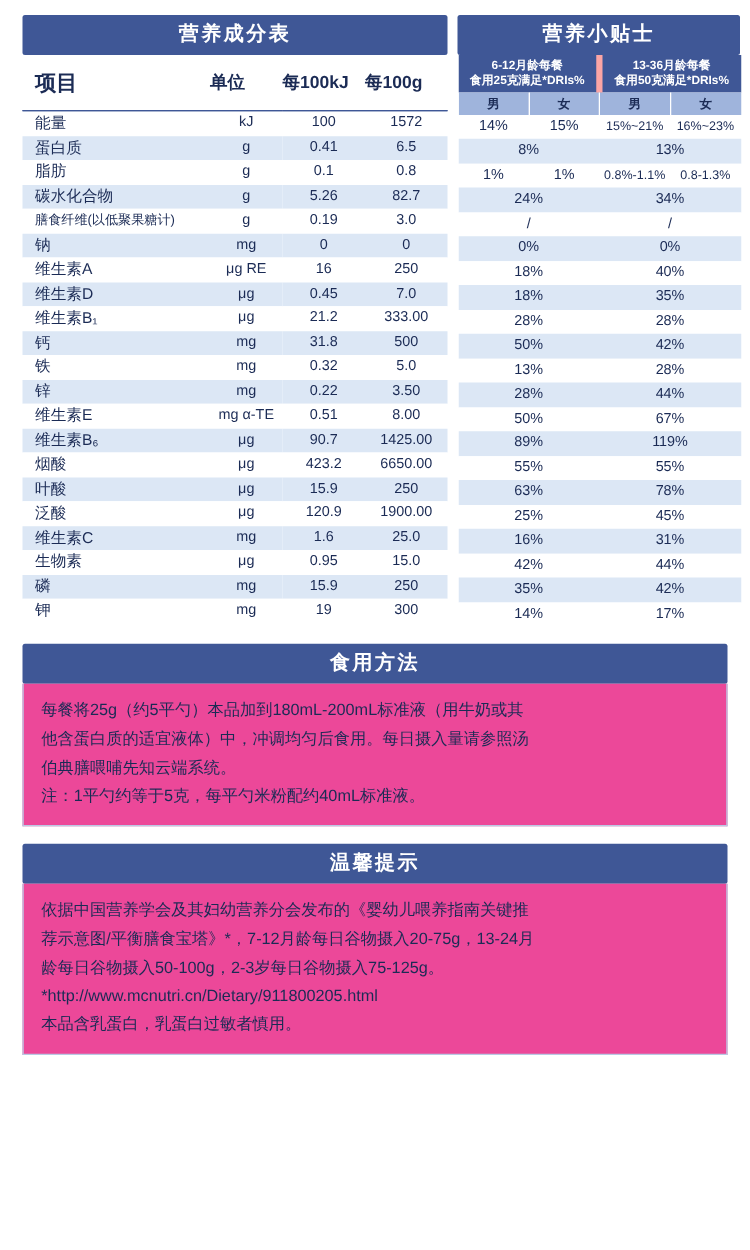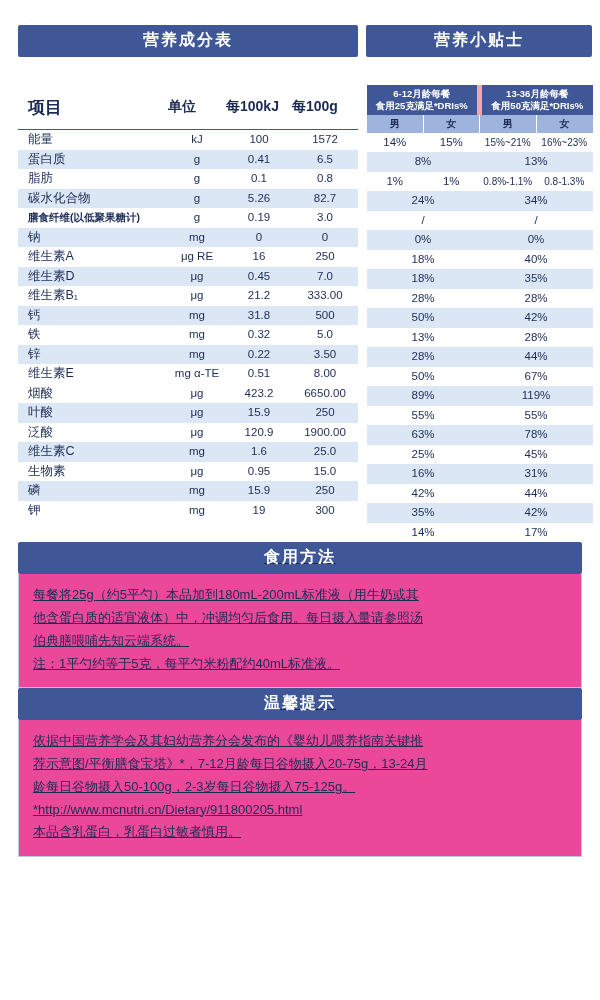--- a/index.html
+++ b/index.html
@@ -12,21 +12,21 @@
     height: 1000px;
     font-family: "Liberation Sans", sans-serif;
     color: #1b2b55;
     -webkit-font-smoothing: antialiased;
   }
   .page {
     position: relative;
     width: 600px;
     height: 871px;
     box-sizing: border-box;
-    padding: 25px 18px;
+    padding: 12px 18px;
   }
 
   
   .top-row {
     display: flex;
     gap: 8px;
     align-items: flex-start;
   }
   .panel-left { width: 340px; }
   .panel-right { width: 226px; }
@@ -39,21 +39,20 @@
     text-align: center;
     letter-spacing: 2px;
     padding: 5px 0 6px 0;
     border-radius: 2px;
   }
 
   table {
     border-collapse: collapse;
     width: 100%;
     table-layout: fixed;
-    margin-top: 28px;
   }
   td, th {
     padding: 0;
     margin: 0;
   }
 
   
   .hdr-cell {
     color: #1b2b55;
     font-size: 14px;
@@ -105,33 +104,32 @@
     white-space: nowrap;
   }
   td.c-unit, td.c-kj, td.c-g {
     font-size: 11.5px;
     text-align: center;
     height: 19.5px;
     line-height: 19.5px;
   }
   td.c-name.small {
     font-size: 10.5px;
-    font-weight: bold;
   }
   td.c-val {
     font-size: 11.5px;
     text-align: center;
     height: 19.5px;
     line-height: 19.5px;
   }
   td.c-val.tiny { font-size: 10px; }
 
   
   .section {
-    text-decoration: underline;
+    margin-top: 14px;
   }
   .section-title {
     background: #3f5796;
     color: #fff;
     font-size: 16px;
     font-weight: bold;
     text-align: center;
     letter-spacing: 2px;
     padding: 5px 0 6px 0;
     border-radius: 2px;
@@ -246,20 +244,26 @@
               <td class="c-name">锌</td>
               <td class="c-unit">mg</td>
               <td class="c-kj">0.22</td>
               <td class="c-g">3.50</td>
             </tr>
             <tr class="row-plain">
               <td class="c-name">维生素E</td>
               <td class="c-unit">mg α-TE</td>
               <td class="c-kj">0.51</td>
               <td class="c-g">8.00</td>
+            </tr>
+            <tr class="row-alt">
+              <td class="c-name">维生素B₆</td>
+              <td class="c-unit">μg</td>
+              <td class="c-kj">90.7</td>
+              <td class="c-g">1425.00</td>
             </tr>
             <tr class="row-plain">
               <td class="c-name">烟酸</td>
               <td class="c-unit">μg</td>
               <td class="c-kj">423.2</td>
               <td class="c-g">6650.00</td>
             </tr>
             <tr class="row-alt">
               <td class="c-name">叶酸</td>
               <td class="c-unit">μg</td>

